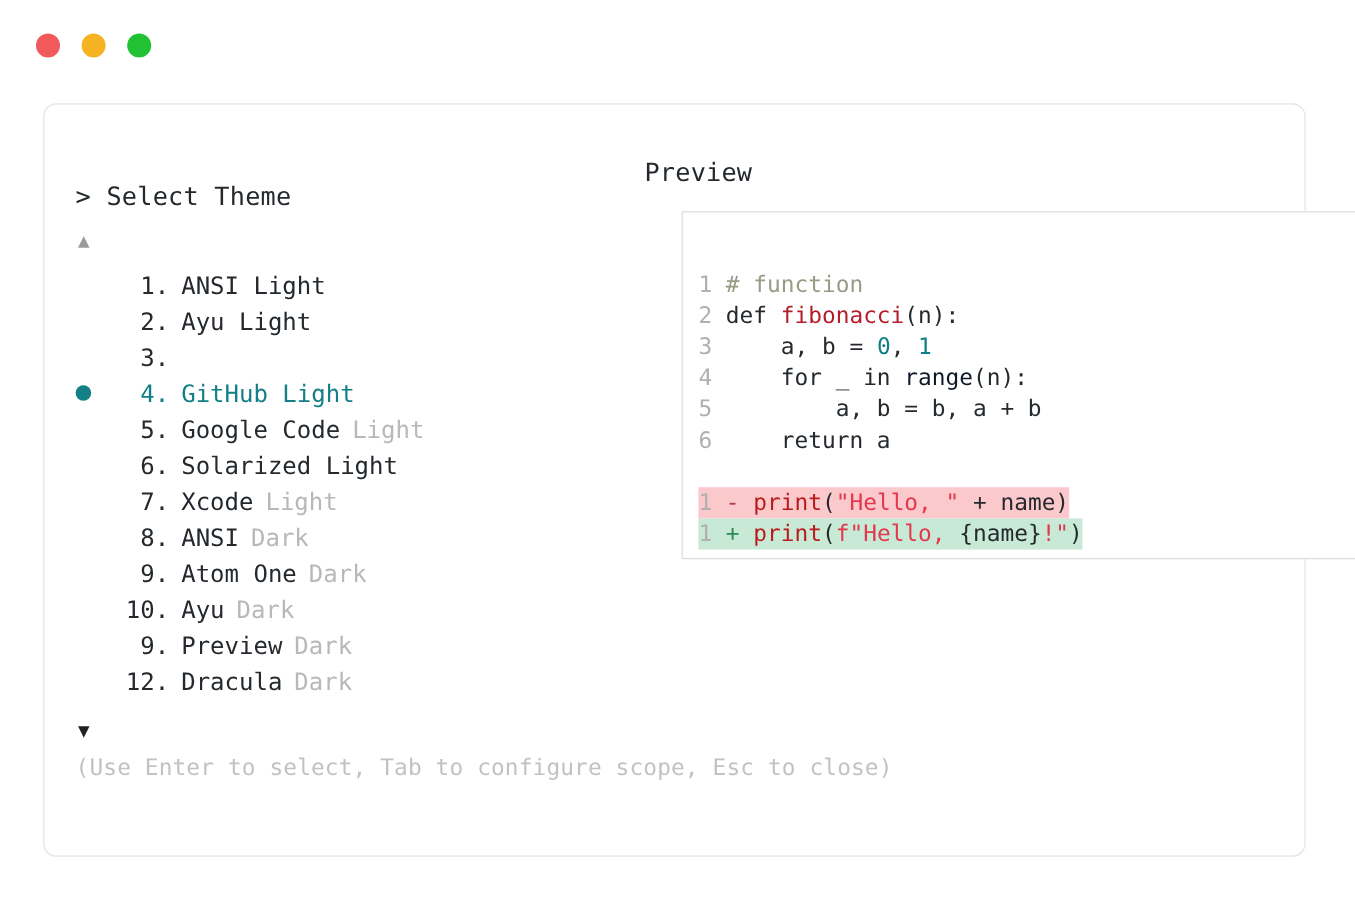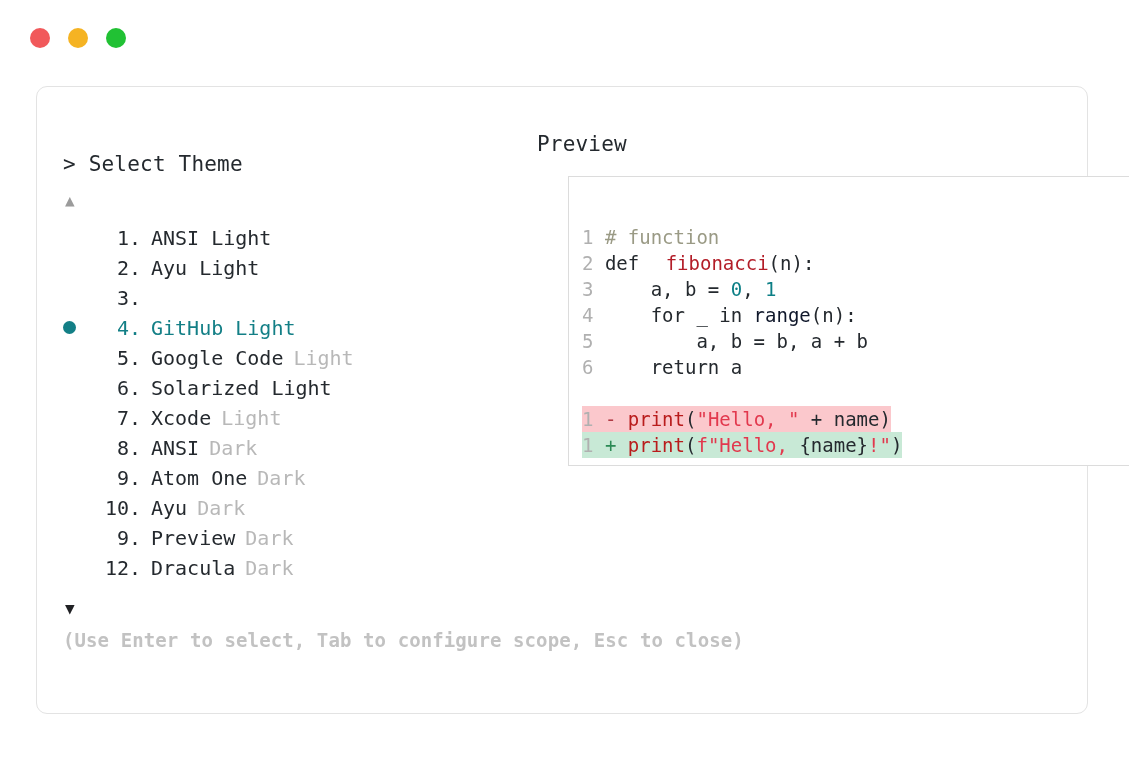--- a/index.html
+++ b/index.html
@@ -127,21 +127,20 @@
 
   
   .hint {
     position: absolute;
     left: 26px;
     top: 542px;
     font-size: 19px;
     color: #c2c2c2;
     letter-spacing: 0.1px;
     white-space: pre;
-    font-weight: bold;
   }
 
   
   .preview-box {
     position: absolute;
     left: 531px;
     top: 89px;
     width: 567px;
     height: 290px;
     box-sizing: border-box;
@@ -154,21 +153,21 @@
     top: 47px;
     right: 0;
     font-size: 19px;
     line-height: 26px;
     white-space: pre;
     color: #24292e;
   }
   .code-line { display: block; height: 26px; white-space: pre; }
   .lineno { color: #b0b0b0; }
   .tok-comment { color: #9a9a85; }
-  .tok-fn      { color: #b31d28; margin-left: 15px; }
+  .tok-fn      { color: #b31d28; }
   .tok-num     { color: #0c7f86; }
   .tok-builtin { color: #0f172a; }
   .tok-str     { color: #e2384d; }
   .tok-print   { color: #b91c1c; }
 
   .diff-block { margin-top: 26px; display: block; }
   .diff-line { display: inline-block; white-space: pre; }
   .diff-del { background: #fbc8cc; }
   .diff-add { background: #c8e9d6; }
   .diff-sign-del { color: #b03a44; }

